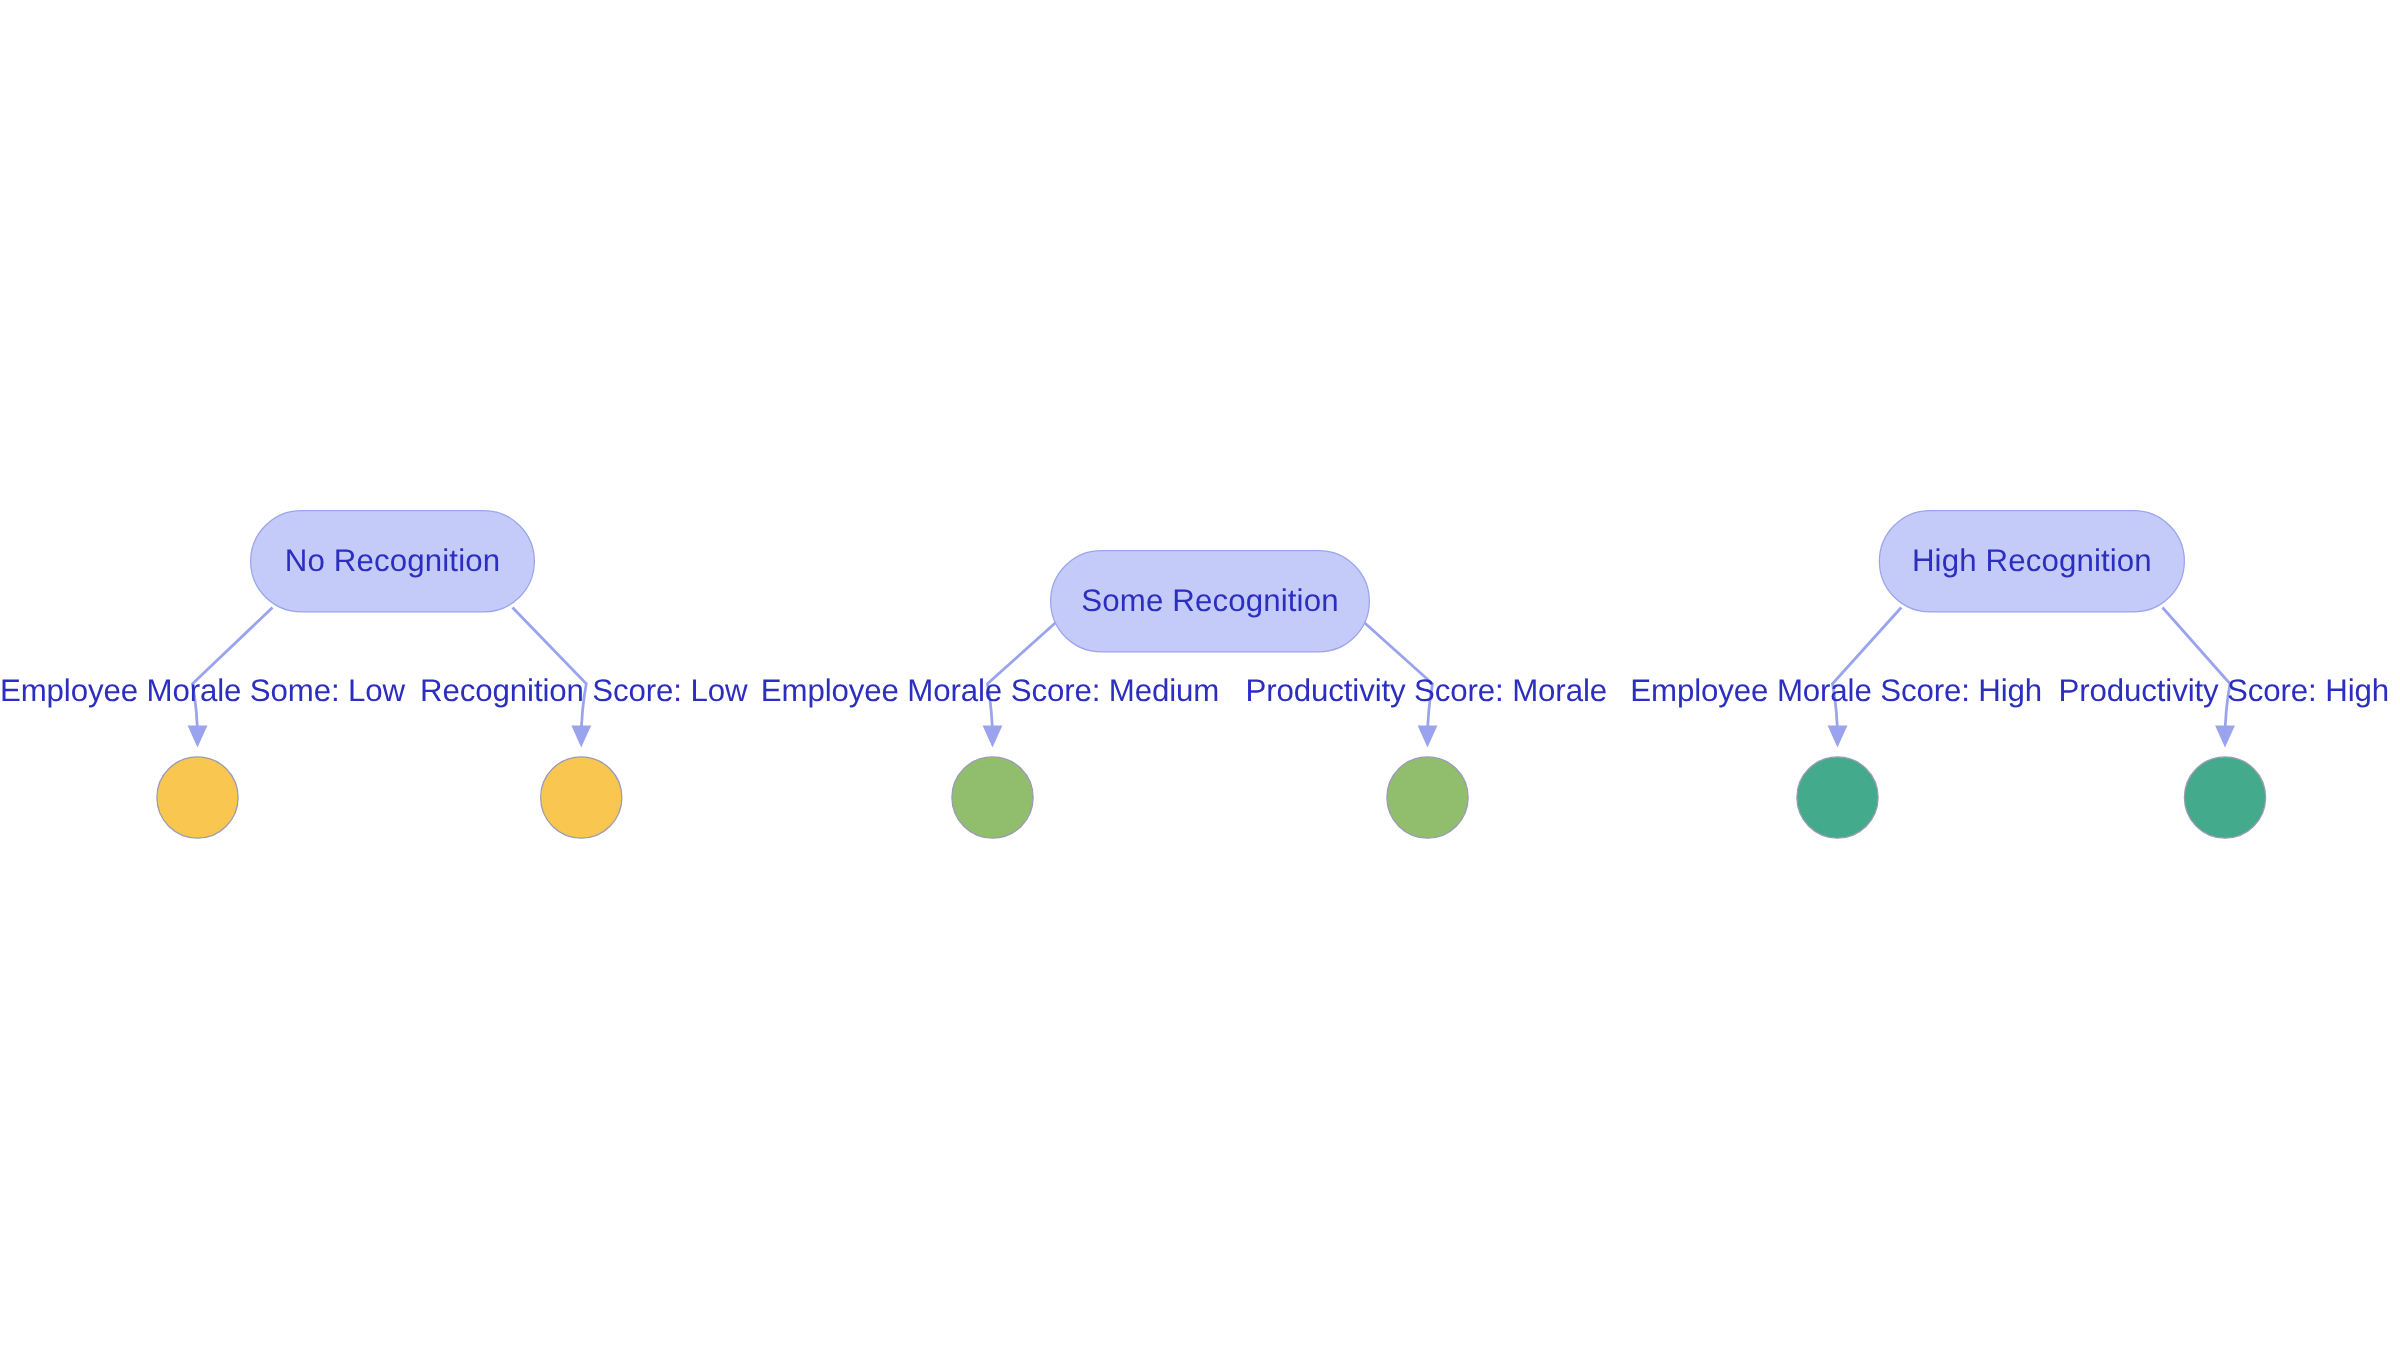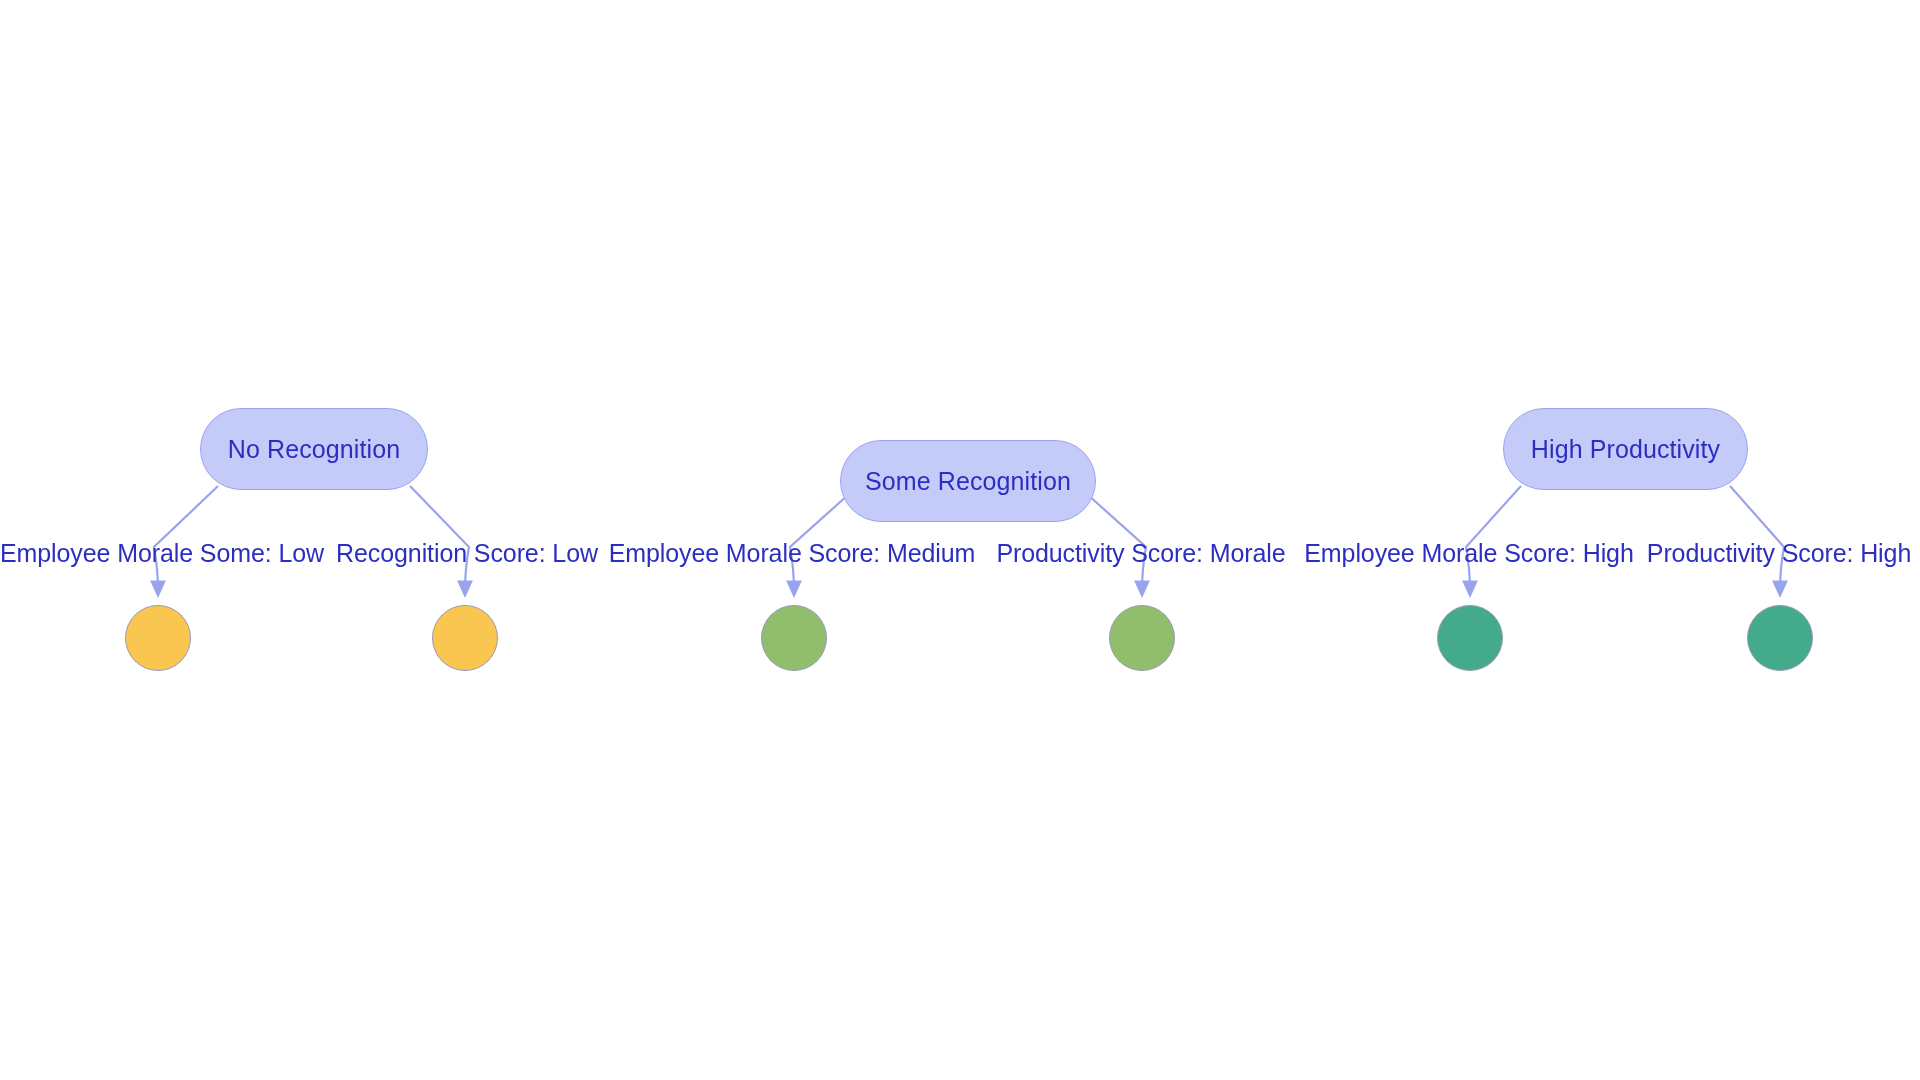--- a/index.html
+++ b/index.html
@@ -101,21 +101,21 @@
       <div class="edge-label" style="left: 467px; top: 539px;">Recognition Score: Low</div>
       <div class="leaf-node" style="left: 432px; top: 605px; background: rgb(249, 199, 79);"></div>
       <div class="parent-node" style="left: 840px; top: 408px; width: 256px; margin-top: 32px;">
         <span>Some Recognition</span>
       </div>
       <div class="edge-label" style="left: 792px; top: 539px;">Employee Morale Score: Medium</div>
       <div class="leaf-node" style="left: 761px; top: 605px; background: rgb(144, 190, 109);"></div>
       <div class="edge-label" style="left: 1141px; top: 539px;">Productivity Score: Morale</div>
       <div class="leaf-node" style="left: 1109px; top: 605px; background: rgb(144, 190, 109);"></div>
       <div class="parent-node" style="left: 1503px; top: 408px; width: 245px;">
-        <span>High Productivity</span>
+        <span>High Recognition</span>
       </div>
       <div class="edge-label" style="left: 1469px; top: 539px;">Employee Morale Score: High</div>
       <div class="leaf-node" style="left: 1437px; top: 605px; background: rgb(67, 170, 139);"></div>
       <div class="edge-label" style="left: 1779px; top: 539px;">Productivity Score: High</div>
       <div class="leaf-node" style="left: 1747px; top: 605px; background: rgb(67, 170, 139);"></div>
     </div>
 
 </div>
 
 </body></html>

